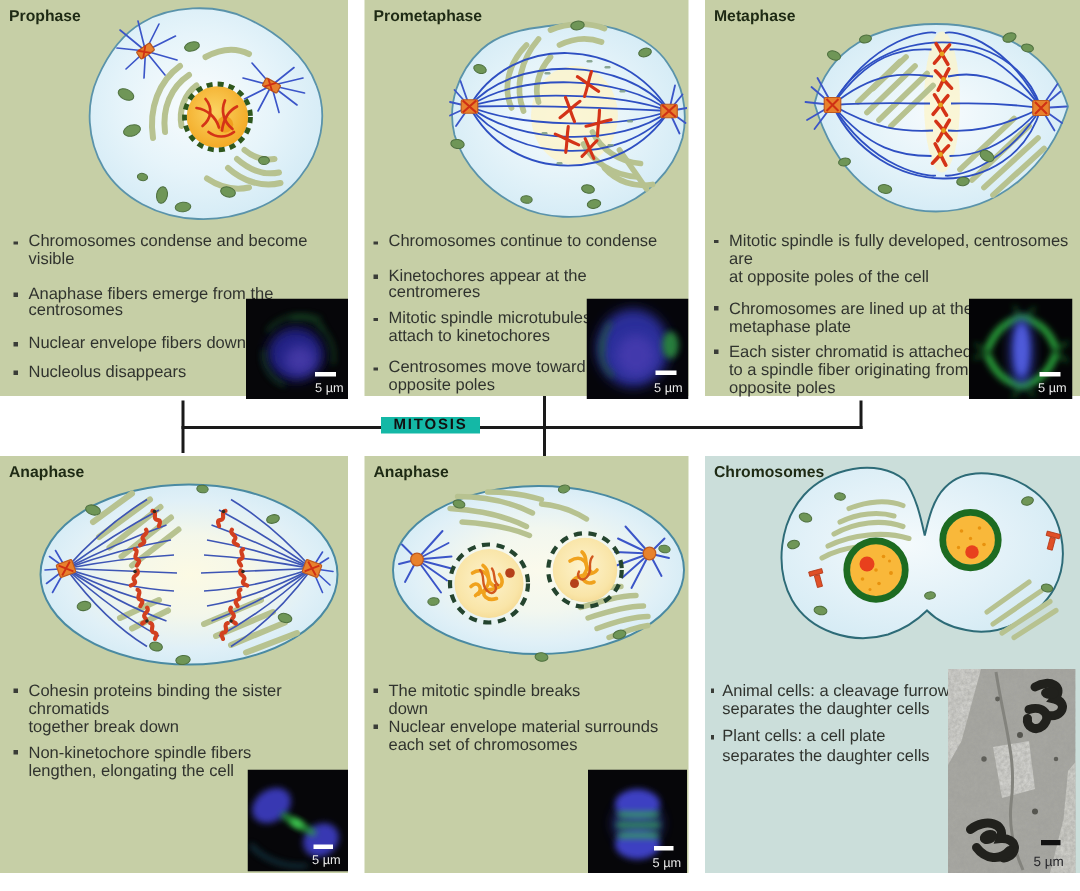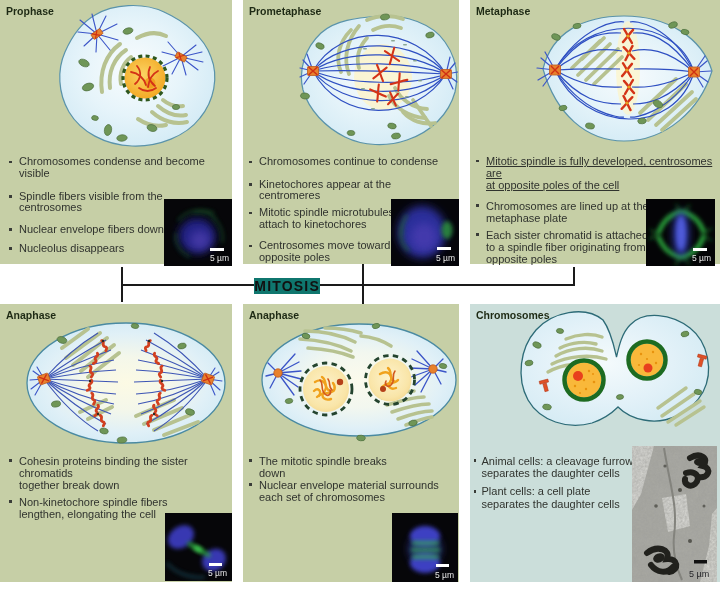--- a/index.html
+++ b/index.html
@@ -6,21 +6,21 @@
 body{width:720px;height:594px;background:#ffffff;font-family:"Liberation Sans",sans-serif;position:relative;overflow:hidden;}
 .panel{position:absolute;background:#c6cfa6;}
 #p6{background:#cbdeda;}
 .title{position:absolute;left:6px;top:5px;font-size:10.5px;font-weight:bold;color:#1e2a14;letter-spacing:0;}
 .bl{position:absolute;font-size:11px;line-height:11.5px;color:#30332e;}
 .bi{position:relative;padding-left:11px;}
 .bi:before{content:"";position:absolute;left:1px;top:4.5px;width:2.6px;height:2.6px;background:#3a3d38;}
 .art{position:absolute;left:0;top:0;}
 .micro{position:absolute;z-index:5;}
 .ln{position:absolute;background:#1a1a1a;z-index:3;}
-#mitosis{position:absolute;left:254px;top:277.5px;width:66px;text-align:right;background:#0f766e;font-size:14px;font-weight:bold;color:#111;letter-spacing:1.2px;z-index:4;}
+#mitosis{position:absolute;left:254px;top:277.5px;width:66px;text-align:center;background:#14b8a6;font-size:10px;font-weight:bold;color:#111;letter-spacing:1.2px;z-index:4;}
 </style>
 </head>
 <body>
 
 <div class="panel" id="p1" style="left:0;top:0;width:231.5px;height:264px;"></div>
 <div class="panel" id="p2" style="left:243px;top:0;width:215.5px;height:264px;"></div>
 <div class="panel" id="p3" style="left:470px;top:0;width:250px;height:264px;"></div>
 <div class="panel" id="p4" style="left:0;top:304px;width:231.5px;height:278px;"></div>
 <div class="panel" id="p5" style="left:243px;top:304px;width:215.5px;height:278px;"></div>
 <div class="panel" id="p6" style="left:470px;top:304px;width:250px;height:278px;"></div>
@@ -33,32 +33,32 @@
 
 <div class="title" style="left:6px;top:5px;">Prophase</div>
 <div class="title" style="left:249px;top:5px;">Prometaphase</div>
 <div class="title" style="left:476px;top:5px;">Metaphase</div>
 <div class="title" style="left:6px;top:309px;">Anaphase</div>
 <div class="title" style="left:249px;top:309px;">Anaphase</div>
 <div class="title" style="left:476px;top:309px;">Chromosomes</div>
 
 <div class="bl" style="left:8px;top:156px;width:220px;">
  <div class="bi" style="margin-bottom:11.5px;">Chromosomes condense and become visible</div>
- <div class="bi" style="margin-bottom:10px;">Spindle fibers visible from the centrosomes</div>
+ <div class="bi" style="margin-bottom:10px;">Anaphase fibers emerge from the centrosomes</div>
  <div class="bi" style="margin-bottom:7.5px;">Nuclear envelope fibers down</div>
  <div class="bi">Nucleolus disappears</div>
 </div>
 <div class="bl" style="left:248px;top:156px;width:206px;">
  <div class="bi" style="margin-bottom:11px;">Chromosomes continue to condense</div>
  <div class="bi" style="margin-bottom:5.5px;">Kinetochores appear at the centromeres</div>
  <div class="bi" style="margin-bottom:10px;">Mitotic spindle microtubules<br>attach to kinetochores</div>
  <div class="bi">Centrosomes move toward<br>opposite poles</div>
 </div>
 <div class="bl" style="left:475px;top:155px;width:242px;line-height:12px;">
- <div class="bi" style="margin-bottom:8.5px;text-decoration:underline;">Mitotic spindle is fully developed, centrosomes are<br>at opposite poles of the cell</div>
+ <div class="bi" style="margin-bottom:8.5px;">Mitotic spindle is fully developed, centrosomes are<br>at opposite poles of the cell</div>
  <div class="bi" style="margin-bottom:5px;">Chromosomes are lined up at the<br>metaphase plate</div>
  <div class="bi">Each sister chromatid is attached<br>to a spindle fiber originating from<br>opposite poles</div>
 </div>
 <div class="bl" style="left:8px;top:454.5px;width:222px;line-height:12px;">
  <div class="bi" style="margin-bottom:5px;">Cohesin proteins binding the sister chromatids<br>together break down</div>
  <div class="bi">Non-kinetochore spindle fibers<br>lengthen, elongating the cell</div>
 </div>
 <div class="bl" style="left:248px;top:454.5px;width:206px;line-height:12px;">
  <div class="bi">The mitotic spindle breaks<br>down</div>
  <div class="bi" style="margin-bottom:5.5px;">Nuclear envelope material surrounds<br>each set of chromosomes</div>

